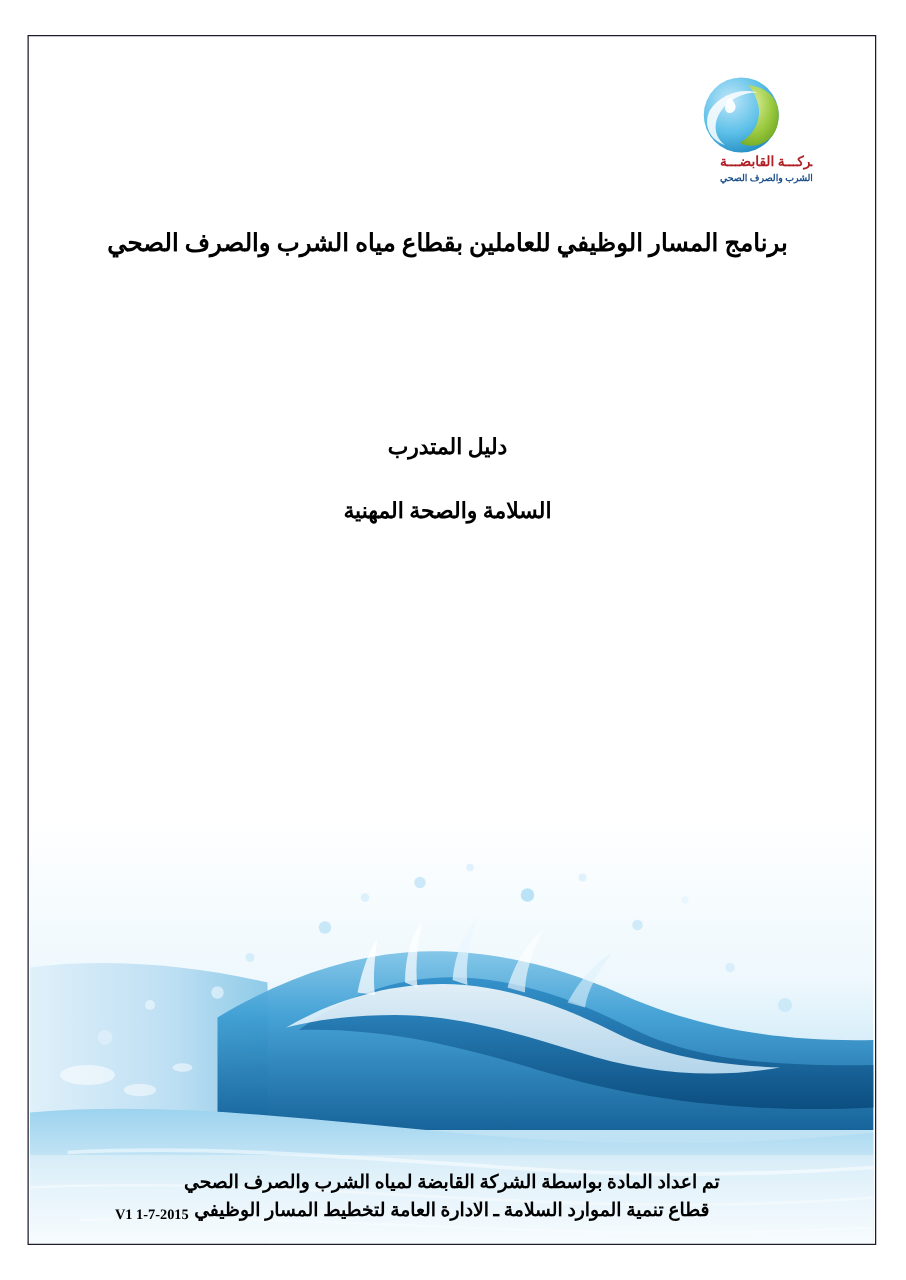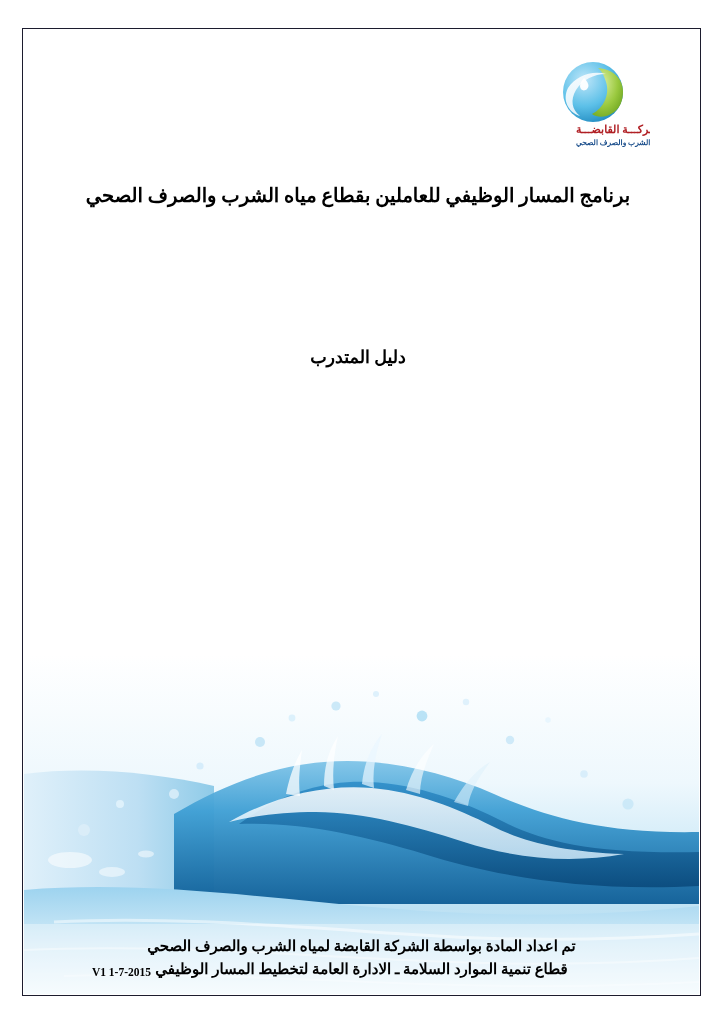--- a/index.html
+++ b/index.html
@@ -163,20 +163,21 @@
         <text x="96" y="87" text-anchor="end" font-family="Liberation Serif, serif" font-size="7.5" font-weight="bold" fill="#1c4f8c" direction="rtl">لمياه الشرب والصرف الصحي</text>
       </svg>
     </div>
 
     <div class="title-block">
       <div class="main-title">برنامج المسار الوظيفي للعاملين بقطاع مياه الشرب والصرف الصحي</div>
     </div>
 
     <div class="sub-block">
       <div class="sub-line">دليل المتدرب</div>
+      <div class="sub-line">السلامة والصحة المهنية</div>
     </div>
 
     <div class="water">
       <svg width="675" height="340" viewBox="0 0 675 340" xmlns="http://www.w3.org/2000/svg" preserveAspectRatio="none">
         <defs>
           <linearGradient id="bgFade" x1="0" y1="0" x2="0" y2="1">
             <stop offset="0%" stop-color="#ffffff"></stop>
             <stop offset="38%" stop-color="#eef8fd"></stop>
             <stop offset="60%" stop-color="#cde9f7"></stop>
             <stop offset="100%" stop-color="#a7d6ee"></stop>

